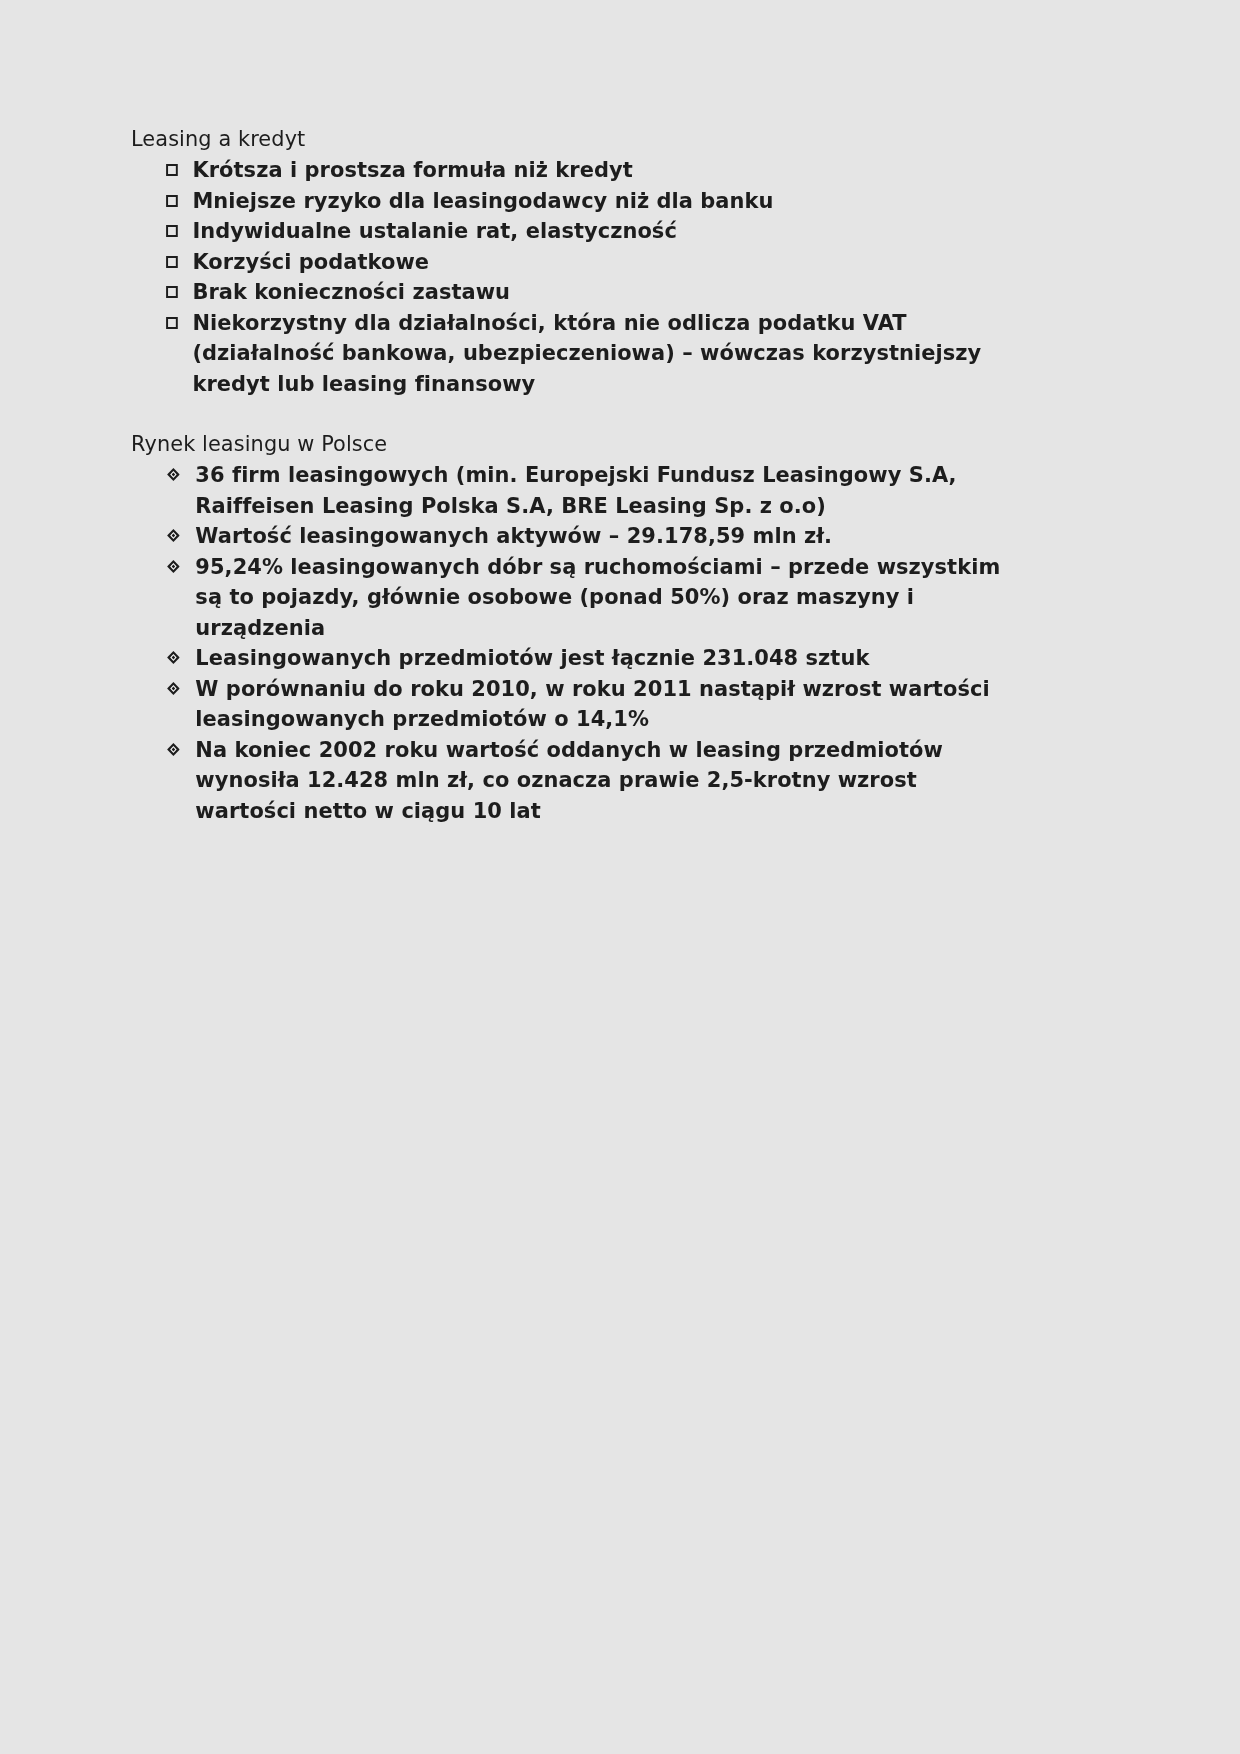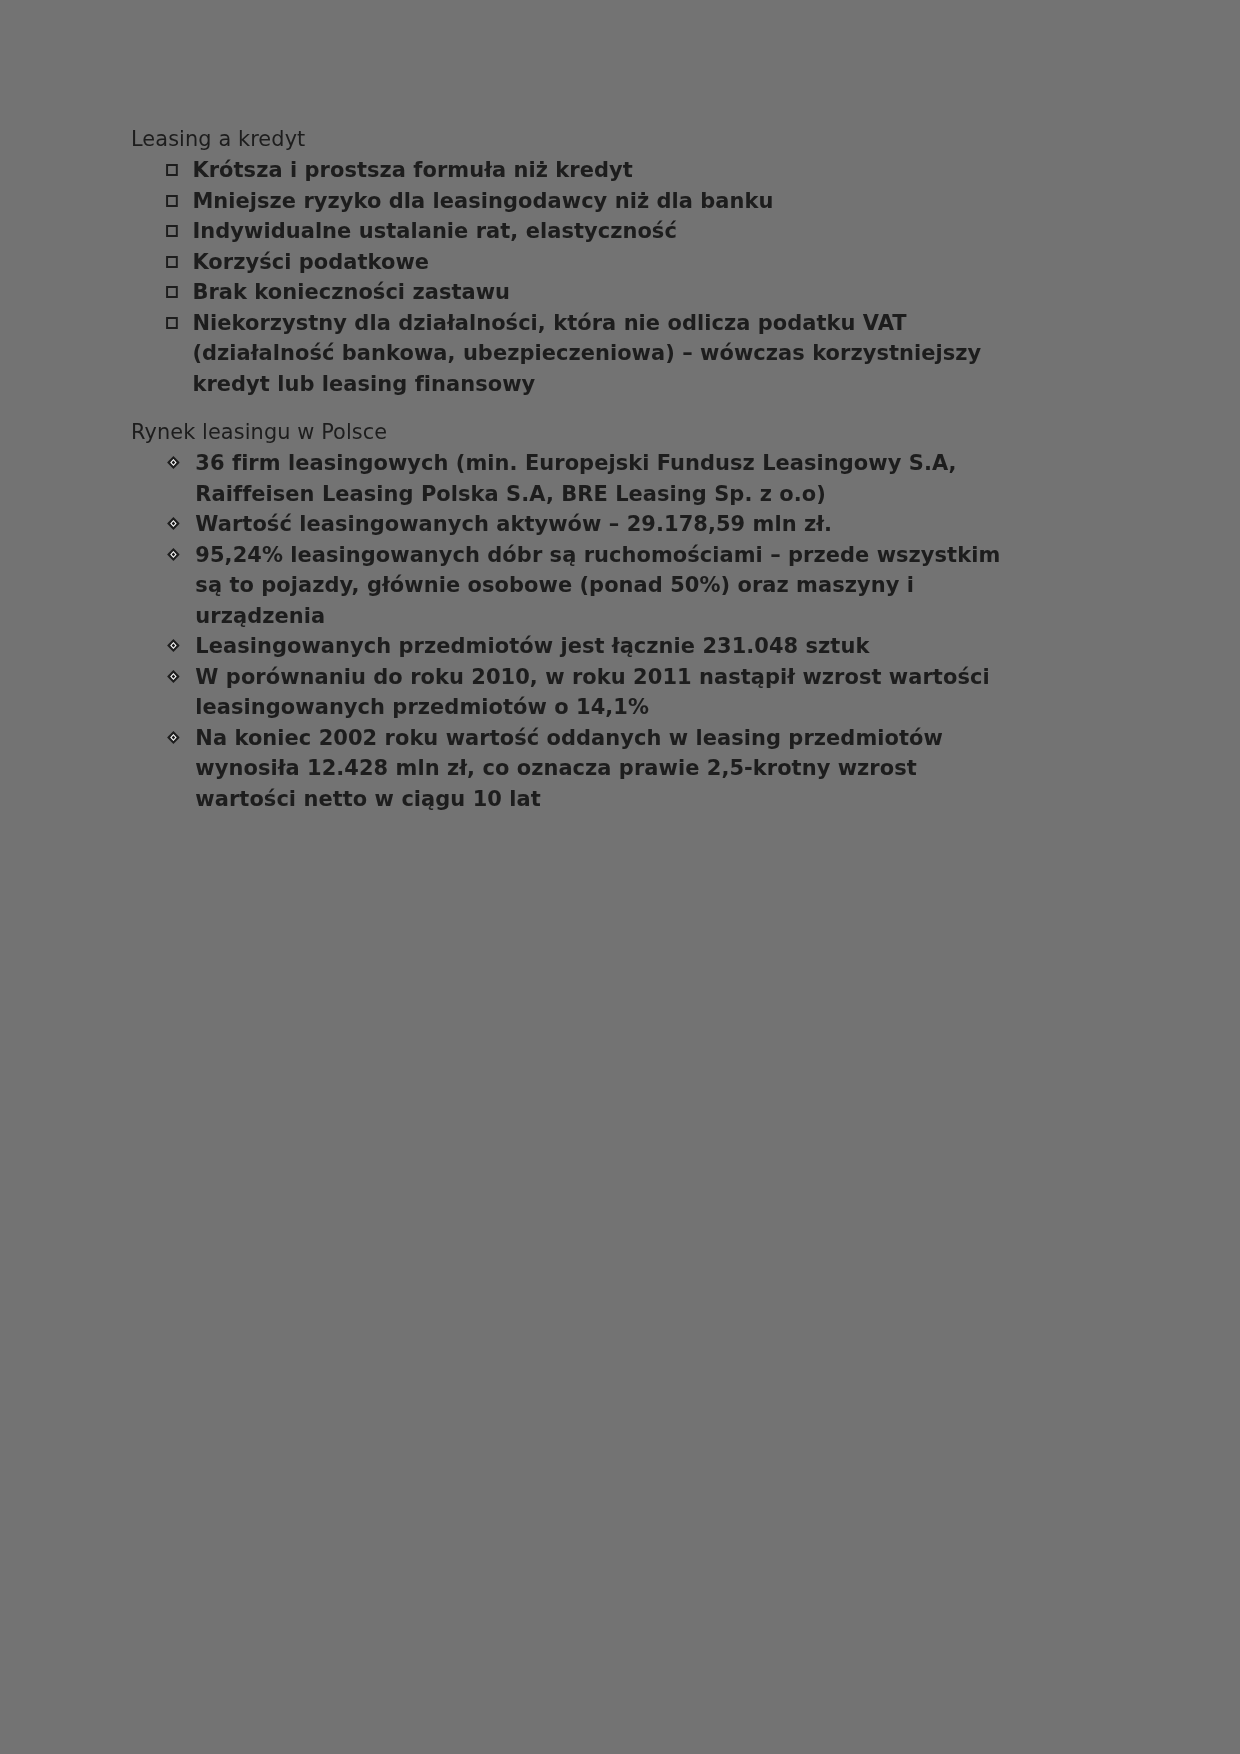--- a/index.html
+++ b/index.html
@@ -15,21 +15,21 @@
     color: #1a1a1a;
     -webkit-font-smoothing: antialiased;
   }
 
   .page {
     position: absolute;
     left: 0;
     top: 0;
     width: 1240px;
     height: 1754px;
-    background: #737373;
+    background: #e5e5e5;
     overflow: hidden;
   }
 
   .content {
     position: absolute;
     left: 131px;
     top: 124px;
     width: 900px;
   }
 
@@ -43,21 +43,21 @@
     font-weight: 400;
     transform: scaleX(0.97);
     transform-origin: left center;
     white-space: nowrap;
   }
 
   .section {
     margin: 0;
   }
   .section + .section {
-    margin-top: 18px;
+    margin-top: 30px;
   }
 
   
   .bullet-list {
     list-style: none;
     margin: 0;
     padding: 0;
     font-weight: bold;
   }
 

